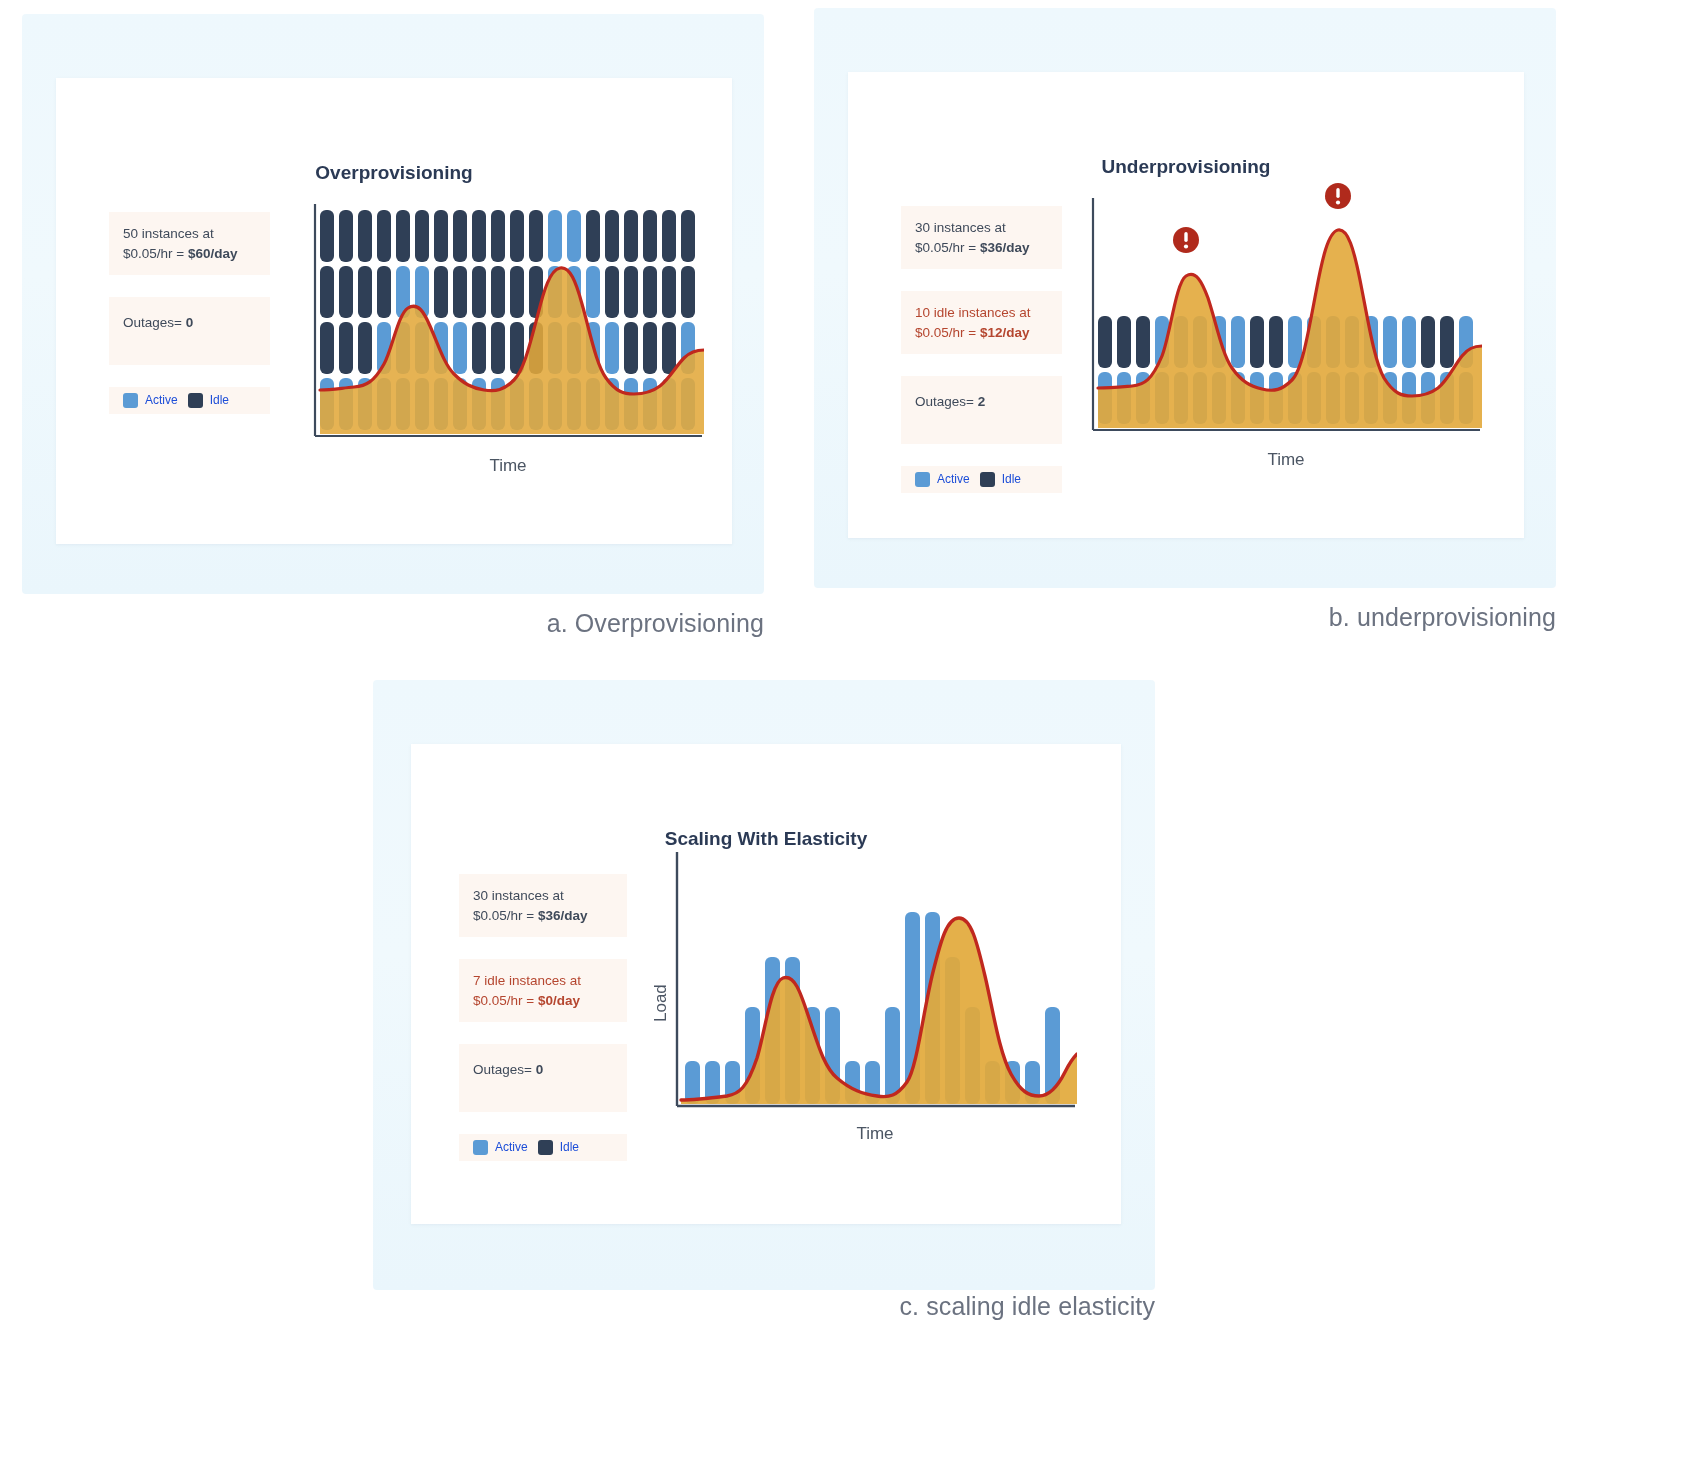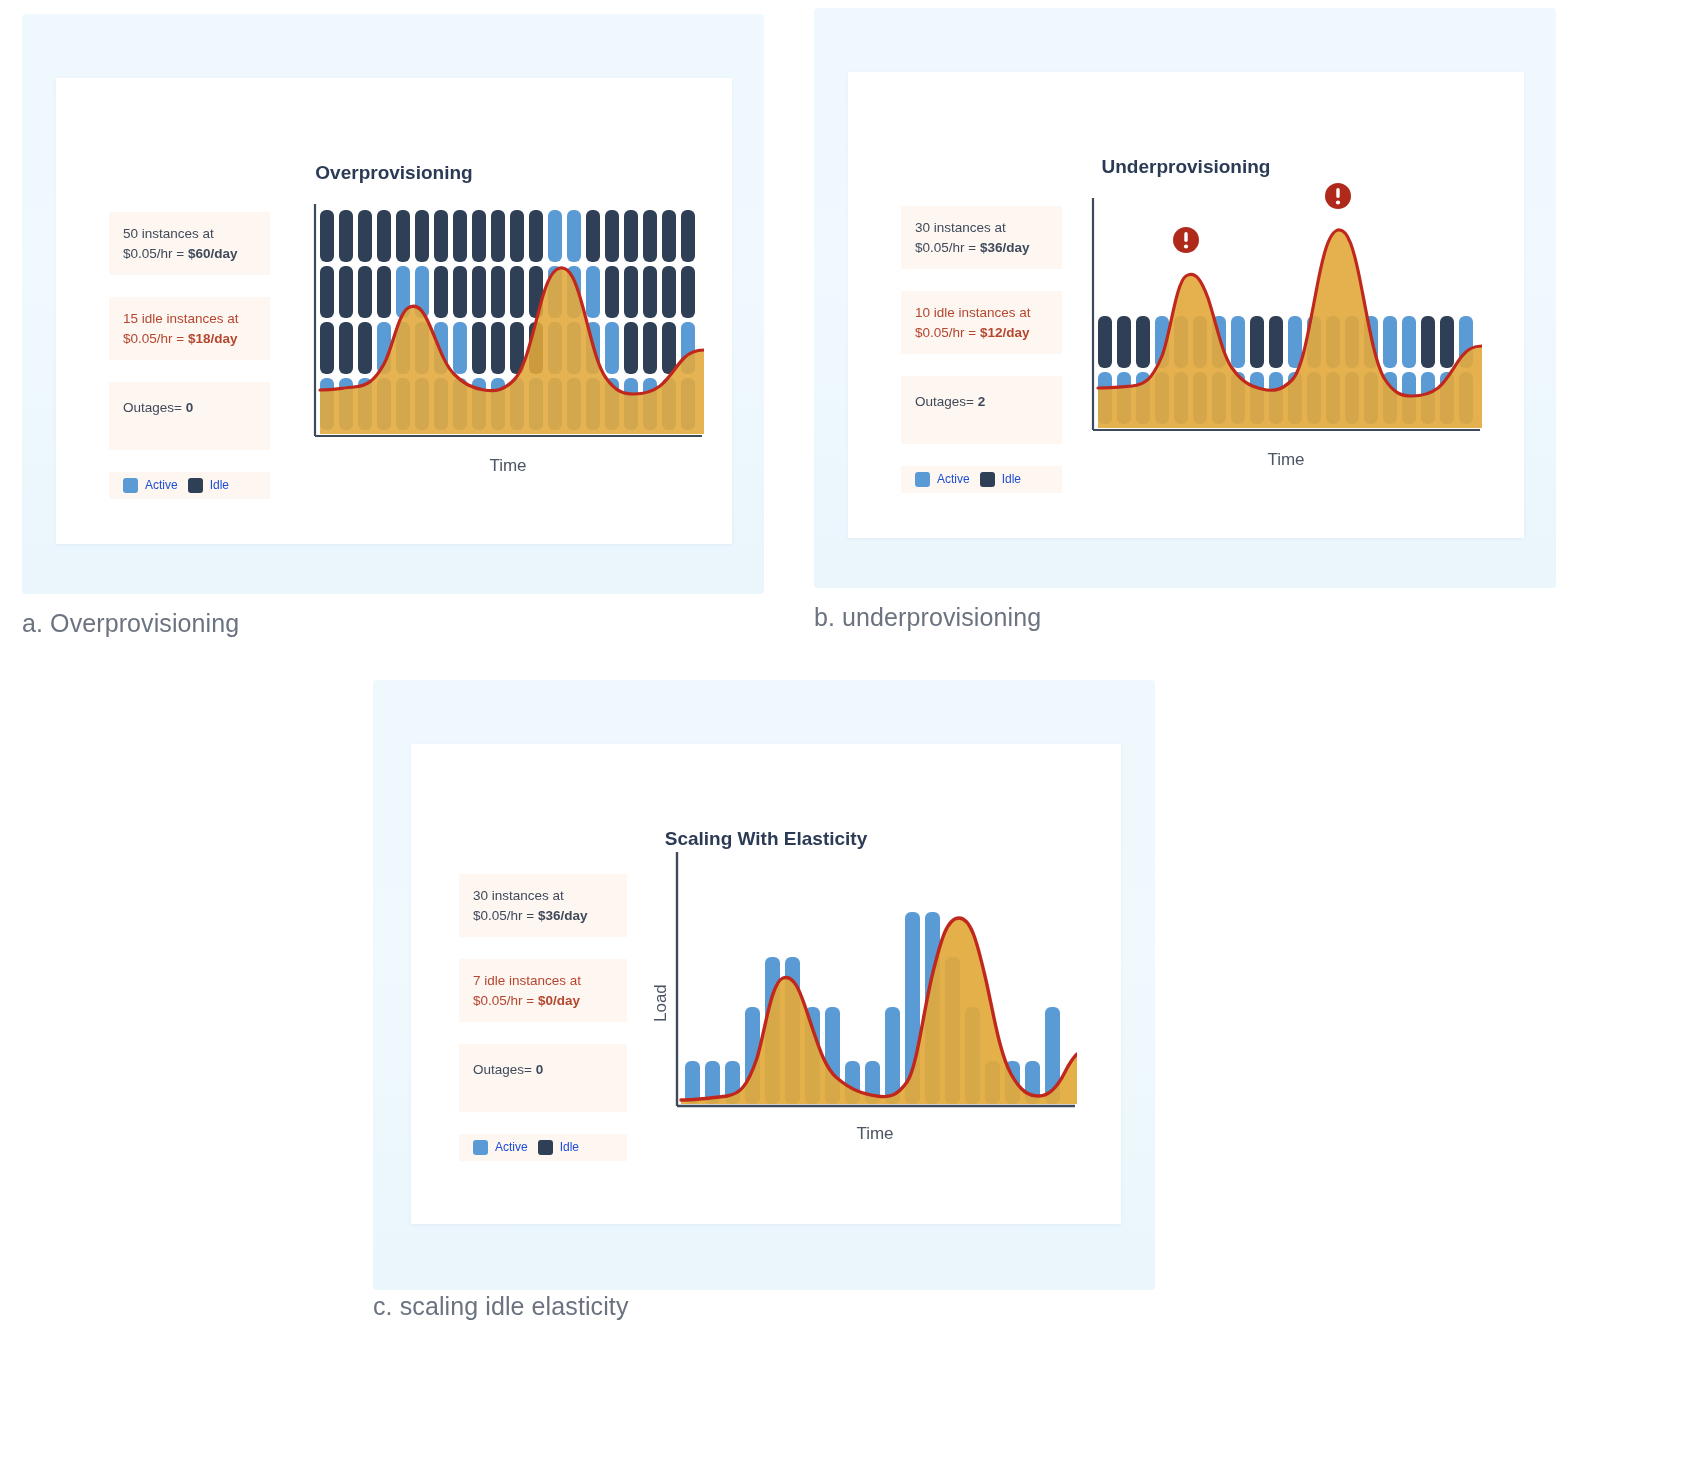--- a/index.html
+++ b/index.html
@@ -20,21 +20,21 @@
     border-radius: 4px;
   }
   .card {
     position: absolute;
     background: #ffffff;
     box-shadow: 0 1px 3px rgba(120,140,160,.10);
   }
   .caption {
     position: absolute;
     width: 100%;
-    text-align: left;
+    text-align: right;
     color: #6b7280;
     font-size: 25px;
     font-family: "Liberation Sans", sans-serif;
     letter-spacing: .1px;
   }
 
   
   .chart-title {
     position: absolute;
     width: 100%;
@@ -87,24 +87,20 @@
   <div class="figure" style="left:22px; top:14px; width:742px; height:580px;">
     <div class="glow"></div>
     <div class="card" style="left:34px; top:64px; width:676px; height:466px;">
 
       <div class="chart-title" style="top:84px;">Overprovisioning</div>
 
       <div class="infocol" style="left:53px; top:134px; width:161px;">
         <div class="infobox cost">
           <div>50 instances at</div>
           <div><span>$0.05/hr = </span><b>$60/day</b></div>
-        </div>
-        <div class="infobox idle">
-          <div>15 idle instances at</div>
-          <div><span>$0.05/hr = </span><b>$18/day</b></div>
         </div>
         <div class="infobox outage">
           <span>Outages= </span><b>0</b>
         </div>
         <div class="legendbox">
           <span class="entry">
             <i class="swatch sw-active"></i>
             <span>Active</span>
           </span>
           <span class="entry">

